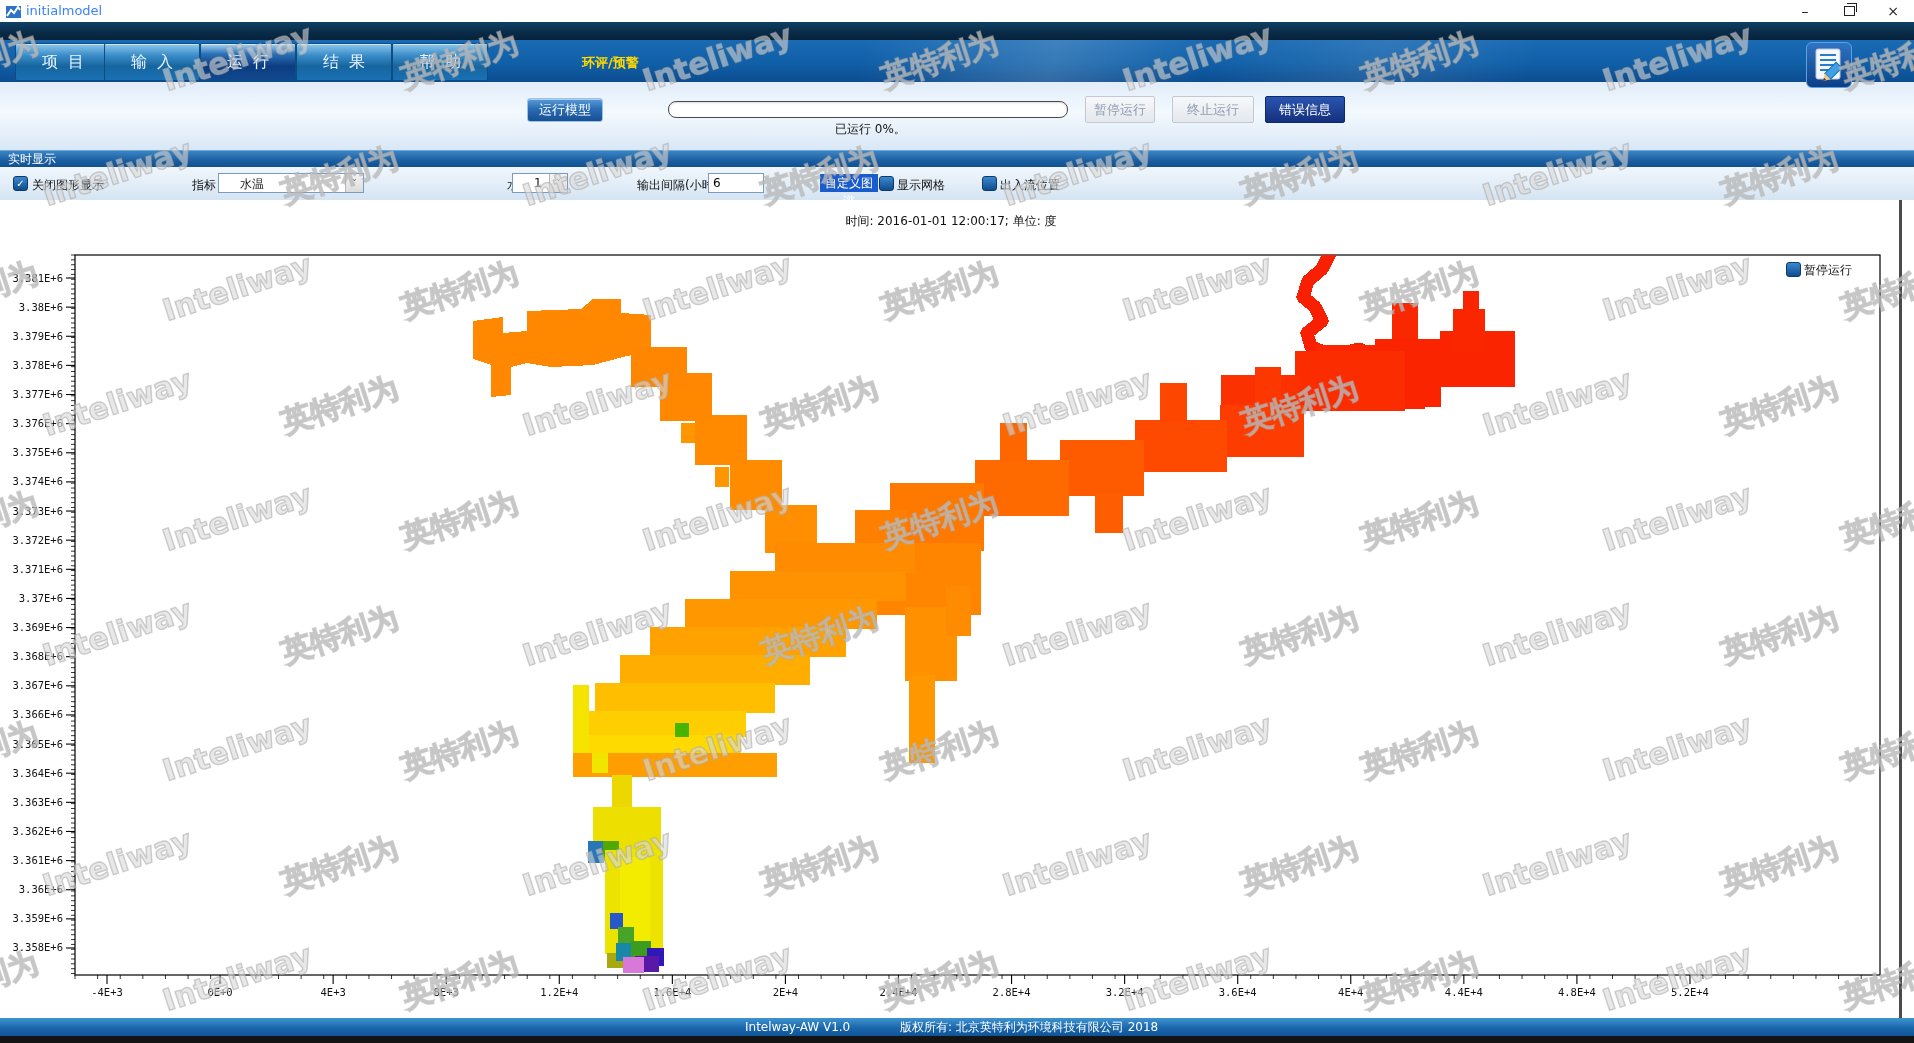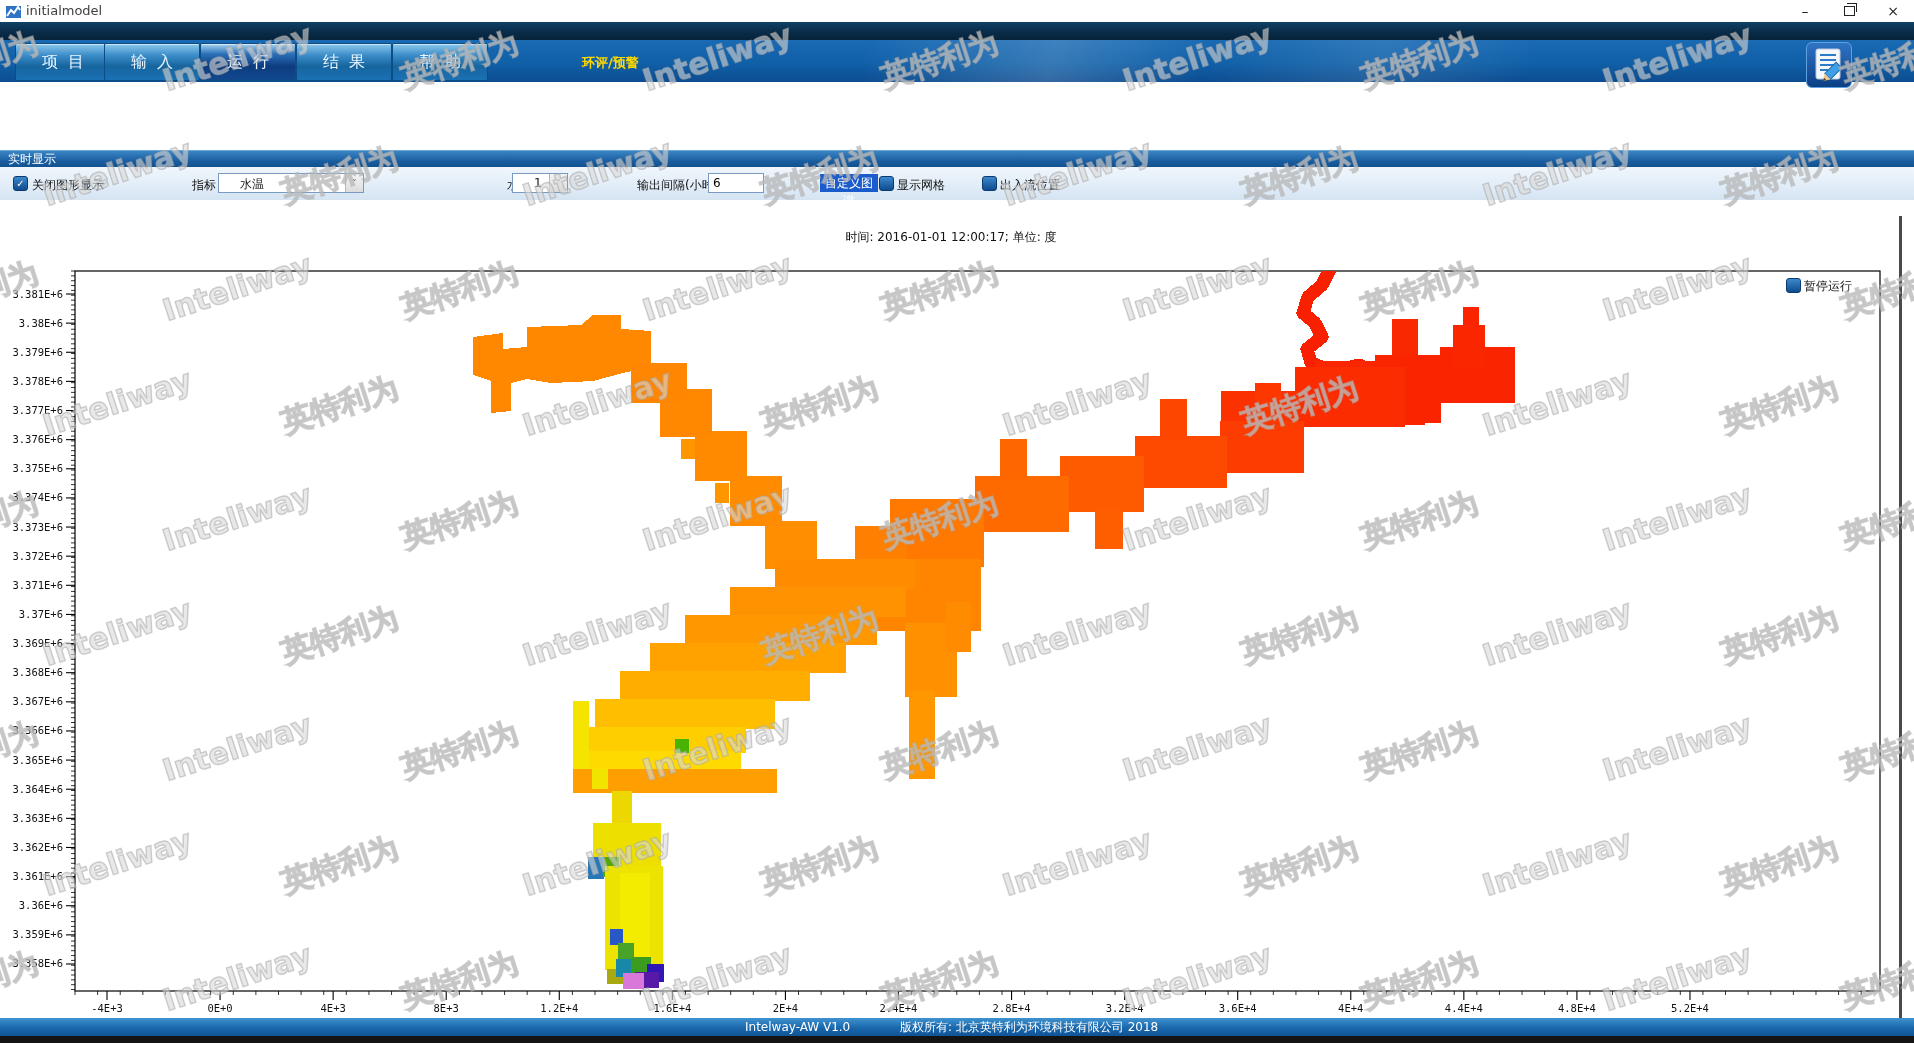--- a/index.html
+++ b/index.html
@@ -2,21 +2,21 @@
 <html><head>
 <meta charset="utf-8">
 <style>
   html,body{margin:0;padding:0;background:#000;}
   #app{position:relative;width:1914px;height:1043px;background:#fff;overflow:hidden;
        font-family:"DejaVu Sans","Liberation Sans",sans-serif;}
   .abs{position:absolute;}
 
   
   #titlebar{left:0;top:0;width:1914px;height:22px;background:#fff;}
-  #apptitle{left:26px;top:3px;font-size:13px;color:#404040;}
+  #apptitle{left:26px;top:3px;font-size:13px;color:#3b82f6;}
   .winbtn{top:0;height:22px;width:34px;text-align:center;line-height:22px;color:#222;font-size:14px;cursor:default;}
   #btn-restore-box{left:12px;top:6px;width:9px;height:8px;border:1.4px solid #222;background:#fff;}
   #btn-restore-box::before{content:"";position:absolute;left:2px;top:-4px;width:9px;height:8px;border:1.4px solid #222;border-bottom:none;border-left:none;}
 
   
   #darkstrip{left:0;top:22px;width:1914px;height:18px;background:linear-gradient(180deg,#0f4166 0%,#0a2c49 55%,#06223a 100%);}
 
   
   #menurow{left:0;top:40px;width:1914px;height:42px;background:linear-gradient(180deg,#1a6ab4 0%,#1060a8 55%,#0c4c90 100%);}
   #menurow::after{content:"";position:absolute;inset:0;background:linear-gradient(105deg,transparent 45%,rgba(255,255,255,.16) 55%,transparent 63%,rgba(255,255,255,.10) 72%,transparent 80%);}
@@ -50,21 +50,21 @@
           text-align:center;line-height:13px;}
   .ctl-label{font-size:12px;color:#111;top:10px;}
   .dropdown{top:6px;height:20px;background:#fff;border:1px solid #7a9ac0;font-size:12px;color:#111;box-sizing:border-box;}
   .dd-text{position:absolute;left:21px;top:2px;}
   .dd-arrow{position:absolute;right:0;top:0;width:17px;height:100%;background:linear-gradient(180deg,#f4f4f4,#dcdcdc);
             border-left:1px solid #b8b8b8;color:#555;font-size:9px;text-align:center;line-height:18px;}
   #intervalinput{left:708px;top:6px;width:46px;height:18px;border:1px solid #7a9ac0;font-size:12px;padding:0 4px;font-family:inherit;}
   #custommap{left:820px;top:7px;width:58px;height:18px;background:#1a5ccc;color:#fff;font-size:12px;text-align:center;line-height:18px;}
 
   
-  #chart{left:0;top:216px;width:1914px;height:818px;background:#fff;}
+  #chart{left:0;top:200px;width:1914px;height:818px;background:#fff;}
   #timelabel{left:0;top:13px;width:1914px;text-align:center;font-size:12px;color:#111;transform:translateX(-6px);}
   #plotsvg{left:0;top:0;}
   #rightedge{left:1899px;top:0;width:3px;height:818px;background:#4a4a4a;}
 
   
   #legendrow{left:1786px;top:62px;}
   #legendlabel{left:1804px;top:62px;font-size:12px;color:#111;}
   #legendbox{left:1790px;top:92px;width:80px;height:140px;background:#fff;border:1px solid #9aa2aa;border-radius:8px;}
   #legendgrad{position:absolute;left:8px;top:10px;width:22px;height:120px;
       background:linear-gradient(180deg,#fa0000 0%,#ff4400 10%,#ff8800 20%,#ffd000 30%,#f4ec00 37%,#a0d800 45%,#38b428 53%,#18a0b4 59%,#2048d0 67%,#1818a0 76%,#380890 84%,#7818b0 90%,#c050c8 96%,#d880d8 100%);}
@@ -120,20 +120,28 @@
       <line x1="13" y1="22" x2="29" y2="22" stroke="#2a7cc8" stroke-width="2"></line>
       <line x1="13" y1="27" x2="24" y2="27" stroke="#2a7cc8" stroke-width="2"></line>
       <g transform="rotate(45 27 27)">
         <rect x="23" y="20" width="8" height="16" fill="#3fa0e8" stroke="#1a70b0"></rect>
         <polygon points="23,36 31,36 27,43" fill="#f0c890"></polygon>
         <polygon points="25.5,39.5 28.5,39.5 27,43" fill="#5a3a1a"></polygon>
       </g>
     </svg>
   </div>
 
+  <div class="abs" id="toolbar">
+    <div class="abs" id="runbtn">运行模型</div>
+    <div class="abs" id="progress"></div>
+    <div class="abs" id="runpct">已运行 0%。</div>
+    <div class="abs graybtn" style="left:1085px;width:68px">暂停运行</div>
+    <div class="abs graybtn" style="left:1172px;width:80px">终止运行</div>
+    <div class="abs" id="errbtn">错误信息</div>
+  </div>
 
   <div class="abs" id="rtbar">实时显示</div>
 
   <div class="abs" id="ctrlrow">
     <div class="abs bluecb" style="left:13px;top:9px">✓</div>
     <div class="abs ctl-label" style="left:32px">关闭图形显示</div>
     <div class="abs ctl-label" style="left:192px">指标</div>
     <div class="abs dropdown" style="left:218px;width:146px">
       <span class="dd-text">水温</span>
       <span class="dd-arrow">˅</span>

